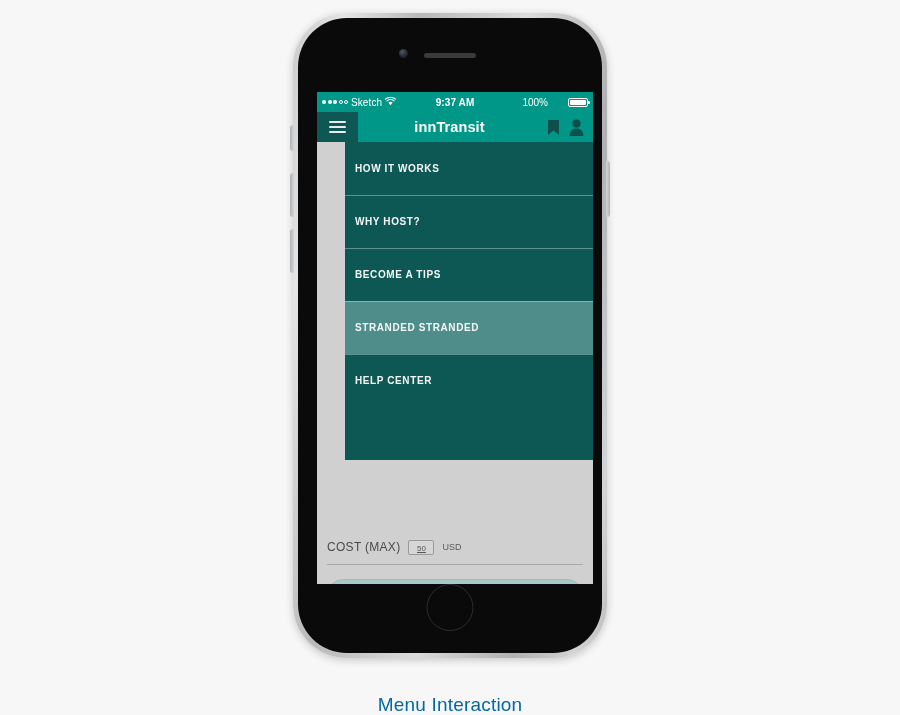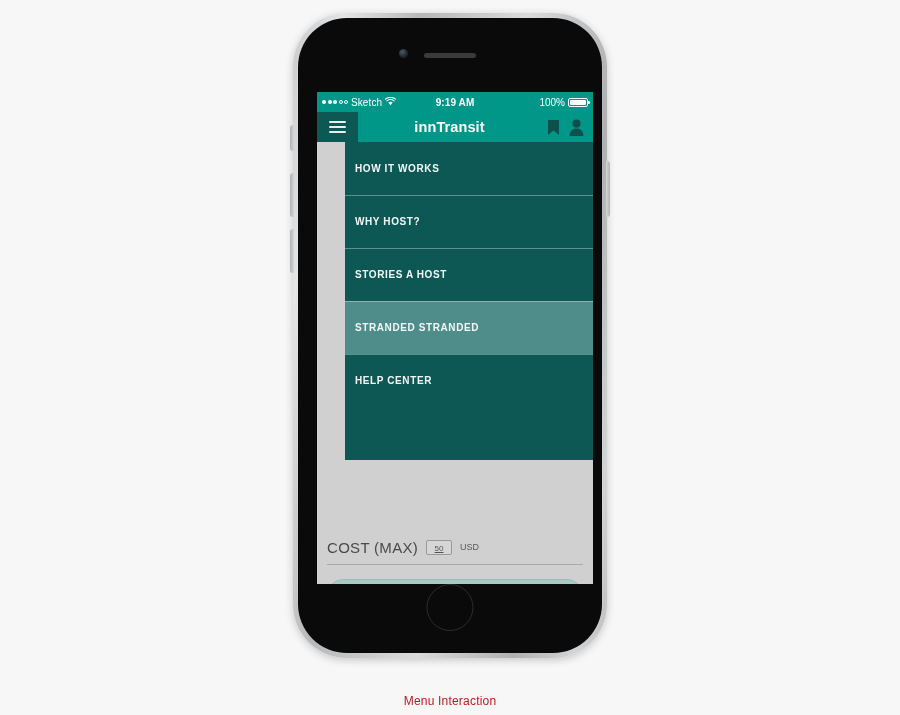--- a/index.html
+++ b/index.html
@@ -150,21 +150,21 @@
   .sb-center {
     font-size: 10px;
     font-weight: bold;
     letter-spacing: .1px;
   }
   .sb-right {
     flex: 1;
     display: flex;
     align-items: center;
     justify-content: flex-end;
-    gap: 3px;
+    gap: 20px;
     font-size: 10px;
   }
   .batt {
     width: 20px; height: 9px;
     border: 1px solid #fff;
     border-radius: 2px;
     position: relative;
     box-sizing: border-box;
     padding: 1px;
   }
@@ -239,21 +239,21 @@
     left: 0; right: 0;
     top: 392px;
     height: 26px;
     display: flex;
     align-items: center;
     padding: 0 10px;
     box-sizing: border-box;
     gap: 8px;
   }
   .filter-label {
-    font-size: 15px;
+    font-size: 12px;
     color: #4a4a4a;
     letter-spacing: .3px;
   }
   .cost-input {
     width: 26px;
     height: 15px;
     border: 1px solid #9a9a9a;
     background: #d6d6d6;
     border-radius: 2px;
     font-size: 8px;
@@ -326,22 +326,22 @@
     font-weight: bold;
     letter-spacing: .6px;
   }
 
   
   #caption {
     position: absolute;
     left: 0; right: 0;
     top: 694px;
     text-align: center;
-    font-size: 12px;
-    color: #b91c1c;
+    font-size: 19px;
+    color: #0369a1;
     letter-spacing: .2px;
   }
 </style>
 </head>
 <body>
 
 <div id="phone-mockup">
 
   <div class="phone-band"></div>
   <div class="btn-silent"></div>
@@ -367,21 +367,21 @@
           </span>
           <span class="carrier">Sketch</span>
           <span class="wifi-icon">
             <svg width="11" height="9" viewBox="0 0 11 9">
               <path d="M5.5 8.2 L3.4 5.6 a3.4 3.4 0 0 1 4.2 0 Z" fill="#fff"></path>
               <path d="M1.9 3.9 a5.6 5.6 0 0 1 7.2 0" stroke="#fff" stroke-width="1.2" fill="none" stroke-linecap="round"></path>
               <path d="M0.5 2.1 a8 8 0 0 1 10 0" stroke="#fff" stroke-width="1.2" fill="none" stroke-linecap="round"></path>
             </svg>
           </span>
         </div>
-        <div class="sb-center">9:19 AM</div>
+        <div class="sb-center">9:37 AM</div>
         <div class="sb-right">
           <span>100%</span>
           <span class="batt">
               <span></span>
             </span>
         </div>
       </div>
 
       <div class="nav-bar">
         <div class="hamburger-btn">
@@ -417,21 +417,21 @@
       </div>
 
       <div class="menu-overlay">
         <div class="menu-item">
           <span class="menu-item-label">HOW IT WORKS</span>
         </div>
         <div class="menu-item">
           <span class="menu-item-label">WHY HOST?</span>
         </div>
         <div class="menu-item">
-          <span class="menu-item-label">STORIES A HOST</span>
+          <span class="menu-item-label">BECOME A TIPS</span>
         </div>
         <div class="menu-item active">
           <span class="menu-item-label">STRANDED STRANDED</span>
         </div>
         <div class="menu-item">
           <span class="menu-item-label">HELP CENTER</span>
         </div>
       </div>
 
     </div>

